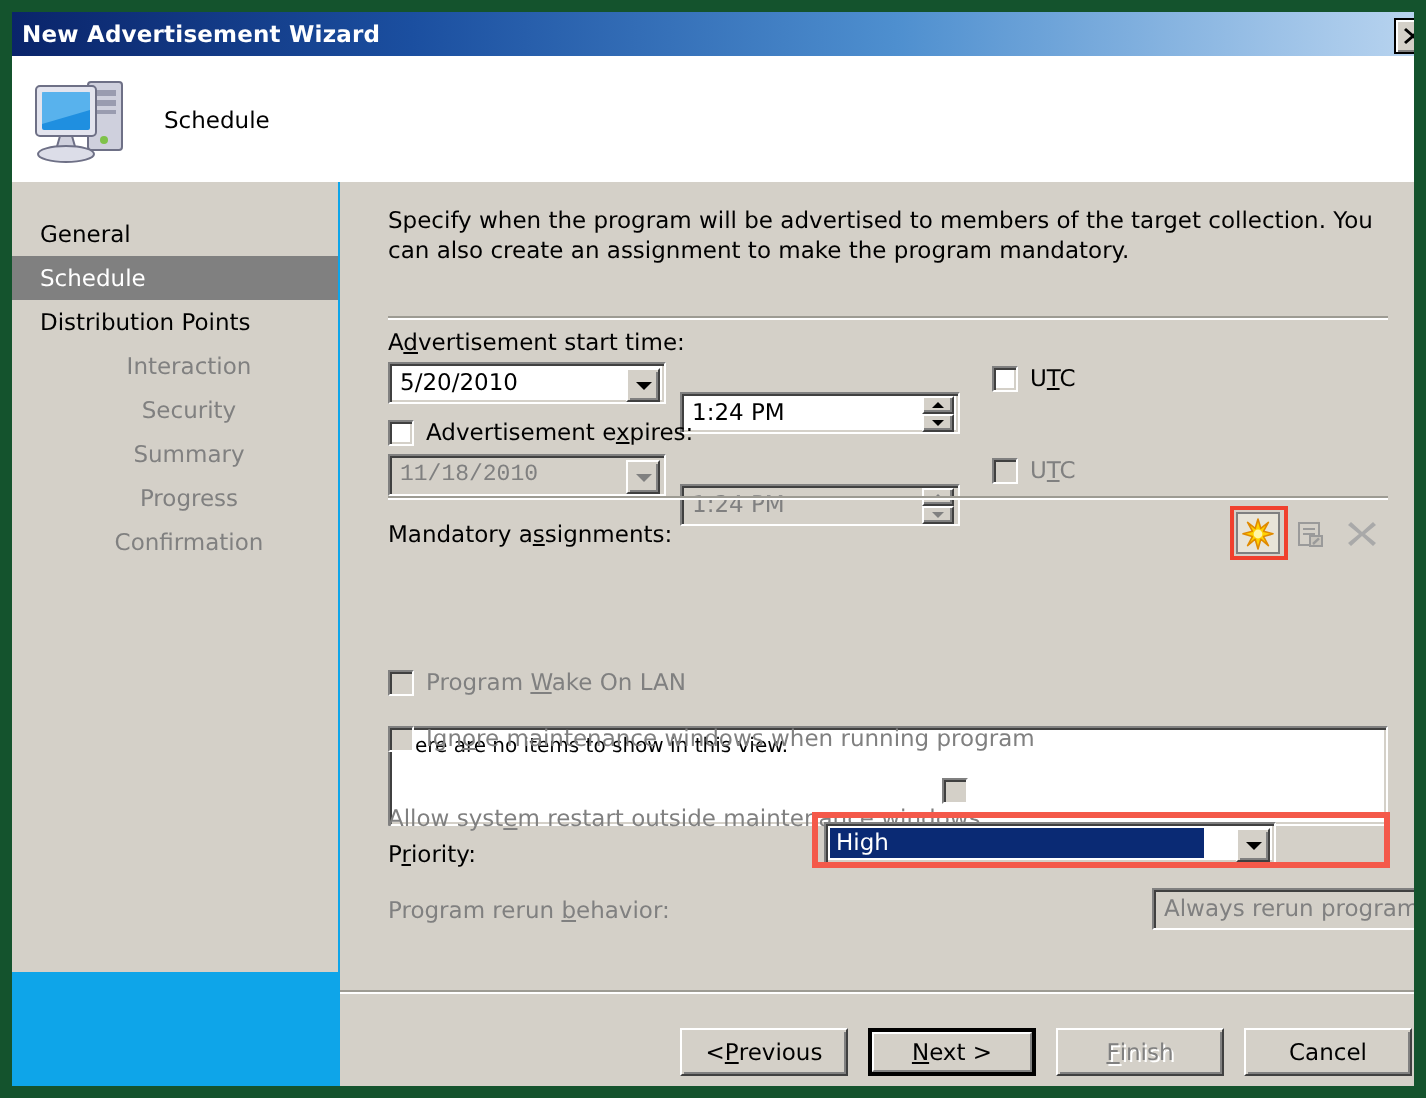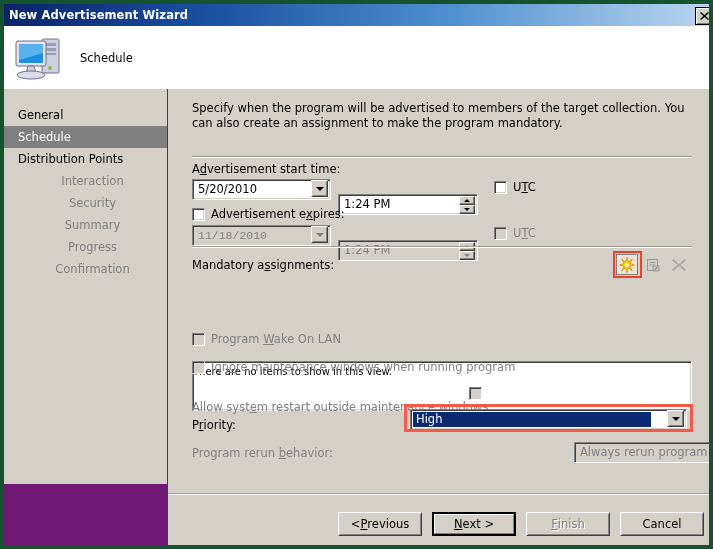--- a/index.html
+++ b/index.html
@@ -10,22 +10,22 @@
   body {
     font-family: "DejaVu Sans", "Liberation Sans", sans-serif;
     font-size: 11px;
     color: #000000;
   }
   #window {
     position: relative;
     width: 713px;
     height: 549px;
     box-sizing: border-box;
-    border: 4px solid #14532d;
-    background: #701a75;
+    border: 6px solid #14532d;
+    background: #0ea5e9;
     overflow: hidden;
   }
 
   
   #titlebar {
     position: absolute;
     left: 0; top: 0;
     width: 713px;
     height: 22px;
     background: linear-gradient(to right, #0a246a 0%, #1b4fa0 28%, #4e8fcf 62%, #a6c8ea 92%, #bcd6f0 100%);
@@ -145,21 +145,21 @@
     border-color: #808080 #ffffff #ffffff #808080;
     box-shadow: inset 1px 1px 0 #404040, inset -1px -1px 0 #d4d0c8;
     box-sizing: border-box;
   }
   .sunken.disabled { background: #d4d0c8; }
 
   .combo {
     position: absolute;
     height: 21px;
     display: flex;
-    align-items: flex-start;
+    align-items: flex-end;
     gap: 16px;
   }
   .combo .value {
     flex: 1;
     padding-left: 5px;
     font-size: 11.5px;
     line-height: 19px;
     white-space: nowrap;
     overflow: hidden;
   }
@@ -294,21 +294,21 @@
   
   #priority-highlight {
     position: absolute;
     left: 400px; top: 400px;
     width: 289px; height: 28px;
     border: 3px solid #f4594a;
     box-sizing: border-box;
     pointer-events: none;
   }
   #priority-combo {
-    left: 406px; top: 405px; width: 277px;
+    left: 406px; top: 405px; width: 226px;
   }
   #priority-combo .value {
     background: #0a2a74;
     color: #ffffff;
     margin: 2px 0 2px 2px;
     height: 15px;
     line-height: 15px;
     padding-left: 3px;
     outline: 1px dotted #ffffff;
     flex: 1;

